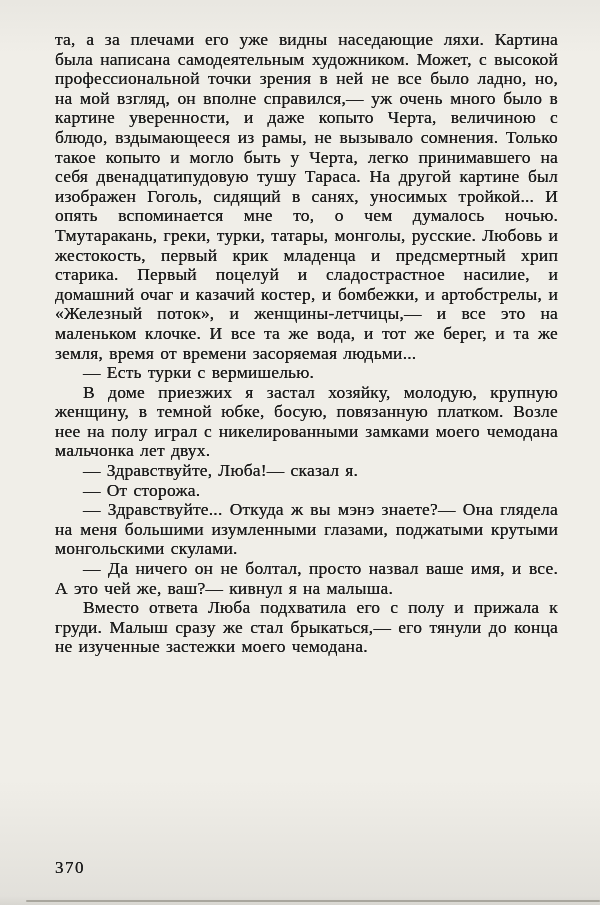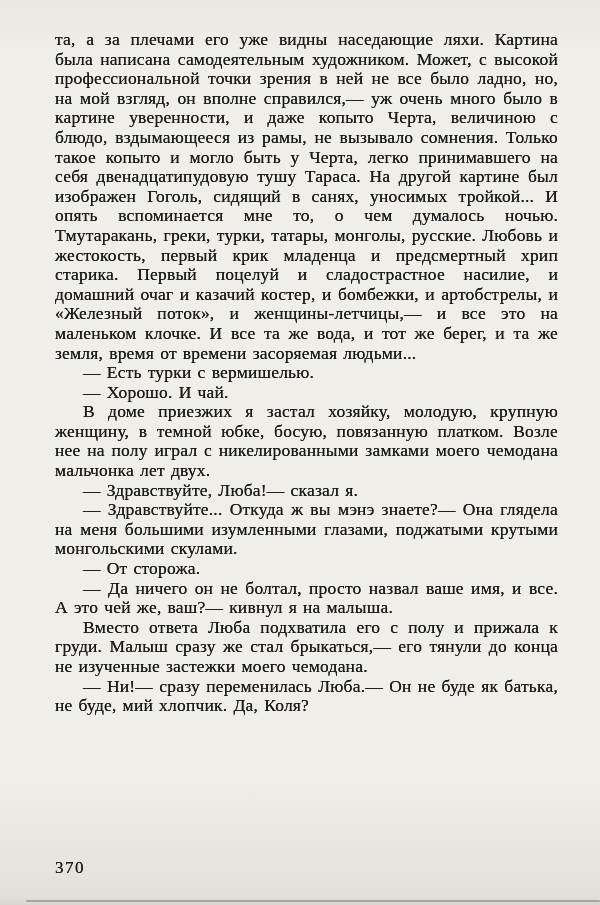--- a/index.html
+++ b/index.html
@@ -58,23 +58,21 @@
     text-shadow:0 0 0.3px currentColor;
   }
 </style>
 </head>
 <body>
 
 <div class="page">
   <div class="text-block">
       <p>та, а за плечами его уже видны наседающие ляхи. Картина была написана самодеятельным художником. Может, с высокой профессиональной точки зрения в ней не все было ладно, но, на мой взгляд, он вполне справился,— уж очень много было в картине уверенности, и даже копыто Черта, величиною с блюдо, вздымающееся из рамы, не вызывало сомнения. Только такое копыто и могло быть у Черта, легко принимавшего на себя двенадцатипудовую тушу Тараса. На другой картине был изображен Гоголь, сидящий в санях, уносимых тройкой... И опять вспоминается мне то, о чем думалось ночью. Тмутаракань, греки, турки, татары, монголы, русские. Любовь и жестокость, первый крик младенца и предсмертный хрип старика. Первый поцелуй и сладострастное насилие, и домашний очаг и казачий костер, и бомбежки, и артобстрелы, и «Железный поток», и женщины-летчицы,— и все это на маленьком клочке. И все та же вода, и тот же берег, и та же земля, время от времени засоряемая людьми...</p>
       <p class="indent">— Есть турки с вермишелью.</p>
-      <p class="indent">— Хорошо. И чай.</p>
       <p class="indent">В доме приезжих я застал хозяйку, молодую, крупную женщину, в темной юбке, босую, повязанную платком. Возле нее на полу играл с никелированными замками моего чемодана мальчонка лет двух.</p>
       <p class="indent">— Здравствуйте, Люба!— сказал я.</p>
+      <p class="indent">— От сторожа.</p>
       <p class="indent">— Здравствуйте... Откуда ж вы мэнэ знаете?— Она глядела на меня большими изумленными глазами, поджатыми крутыми монгольскими скулами.</p>
-      <p class="indent">— От сторожа.</p>
       <p class="indent">— Да ничего он не болтал, просто назвал ваше имя, и все. А это чей же, ваш?— кивнул я на малыша.</p>
       <p class="indent">Вместо ответа Люба подхватила его с полу и прижала к груди. Малыш сразу же стал брыкаться,— его тянули до конца не изученные застежки моего чемодана.</p>
-      <p class="indent">— Ни!— сразу переменилась Люба.— Он не буде як батька, не буде, мий хлопчик. Да, Коля?</p>
     </div>
   <div class="page-number">370</div>
 </div>
 
 </body></html>

